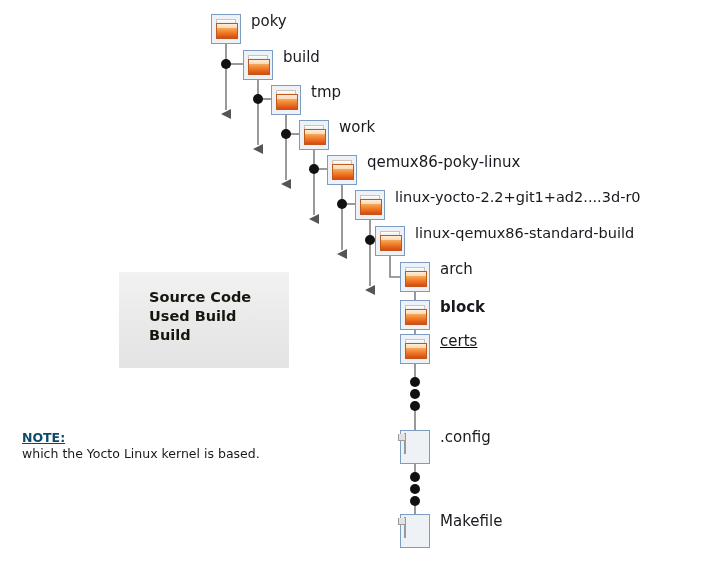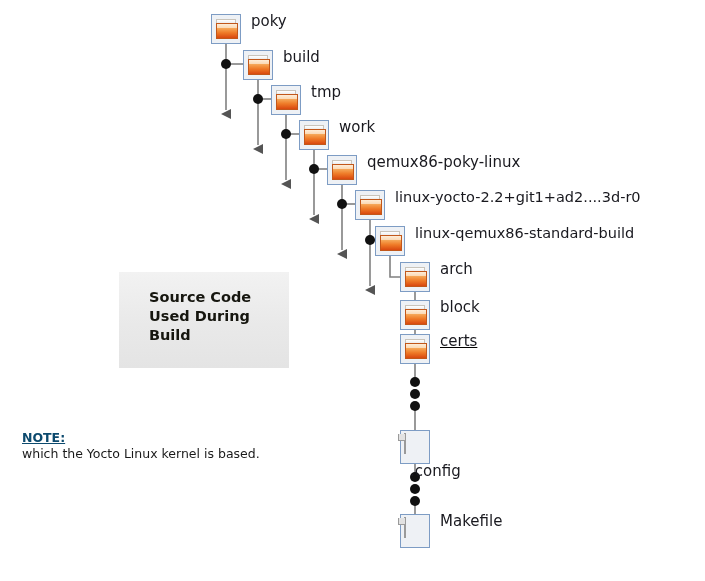--- a/index.html
+++ b/index.html
@@ -194,35 +194,35 @@
     <span class="lbl small">linux-qemux86-standard-build</span>
   </div>
 
   <div class="node" style="left:400px;top:262px;">
     <span class="ficon">
       <span class="inner"><span class="flap"></span><span class="body"></span></span>
     </span>
     <span class="lbl">arch</span>
   </div>
 
-  <div class="node" style="left:400px;top:300px;">
+  <div class="node" style="left:400px;top:300px;font-weight:bold;">
     <span class="ficon">
       <span class="inner"><span class="flap"></span><span class="body"></span></span>
     </span>
     <span class="lbl">block</span>
   </div>
 
   <div class="node" style="left:400px;top:334px;text-decoration:underline;">
     <span class="ficon">
       <span class="inner"><span class="flap"></span><span class="body"></span></span>
     </span>
     <span class="lbl">certs</span>
   </div>
 
-  <div class="node" style="left:400px;top:430px;flex-direction:column;">
+  <div class="node" style="left:400px;top:430px;">
     <span class="dicon">
       <span class="page">
         <span class="corner"></span>
         <span class="lines">
             <i></i>
             <i></i>
             <i></i>
             <i></i>
             <i></i>
             <i></i>
@@ -247,21 +247,21 @@
             <i></i>
           </span>
       </span>
     </span>
     <span class="lbl">Makefile</span>
   </div>
 
   <div id="callout">
     <div class="ctext">
       <span>Source Code</span>
-      <span>Used During</span>
+      <span>Used Build</span>
       <span>Build</span>
     </div>
   </div>
 
   <div id="note">
     <div class="ntitle">NOTE:</div>
     <div class="nbody">which the Yocto Linux kernel is based.</div>
   </div>
 
 </div>

